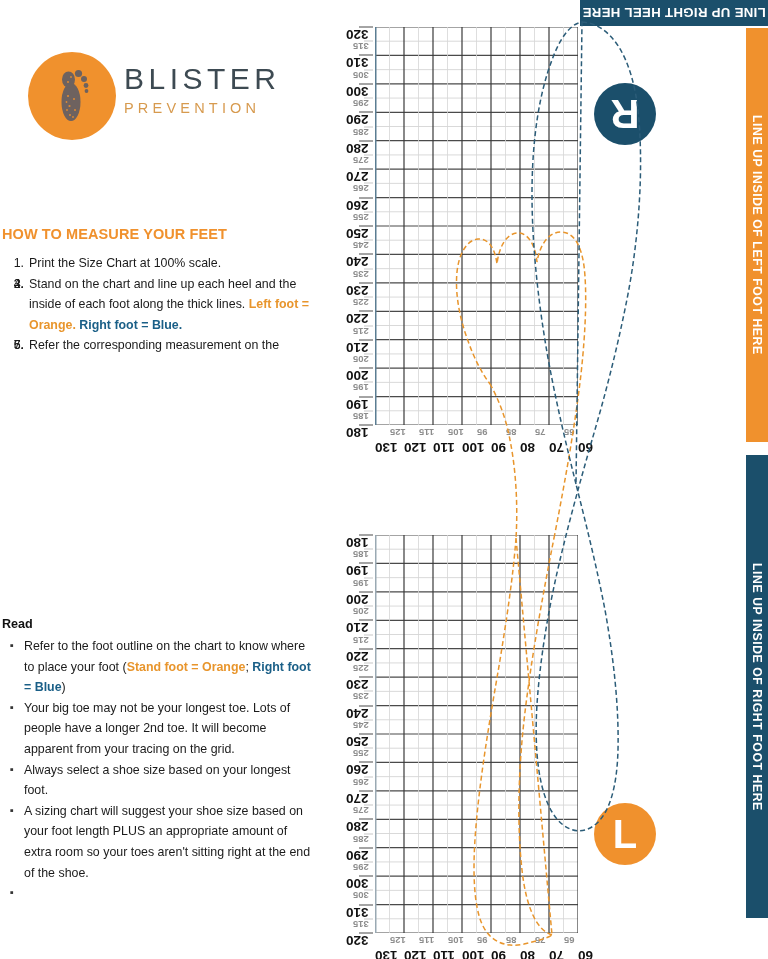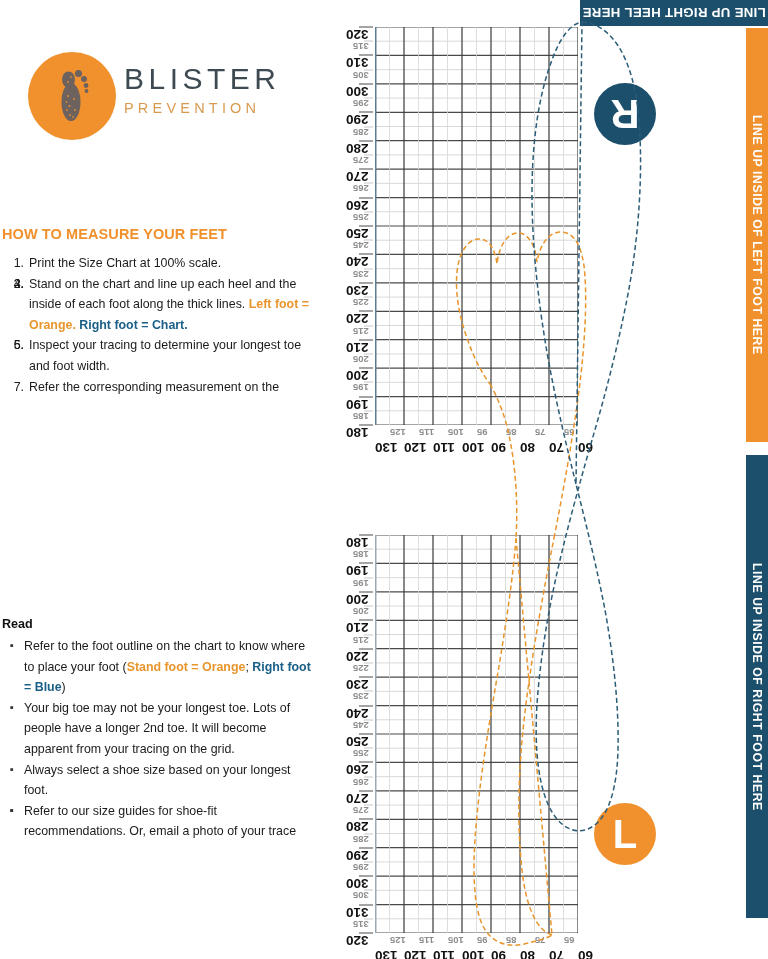--- a/index.html
+++ b/index.html
@@ -246,28 +246,27 @@
       <span>Print the Size Chart at 100% scale.</span>
     </li>
     <li>
       <span class="num">2.</span>
     </li>
     <li>
       <span class="num">3.</span>
     </li>
     <li>
       <span class="num">4.</span>
-      <span>Stand on the chart and line up each heel and the inside of each foot along the thick lines. </span><span class="orange-t">Left foot = Orange.</span><span> </span><span class="blue-t">Right foot = Chart.</span>
+      <span>Stand on the chart and line up each heel and the inside of each foot along the thick lines. </span><span class="orange-t">Left foot = Orange.</span><span> </span><span class="blue-t">Right foot = Blue.</span>
     </li>
     <li>
       <span class="num">5.</span>
     </li>
     <li>
       <span class="num">6.</span>
-      <span>Inspect your tracing to determine your longest toe and foot width.</span>
     </li>
     <li>
       <span class="num">7.</span>
       <span>Refer the corresponding measurement on the</span>
     </li>
   </ol>
 
   <div id="note-title">Read</div>
   <ul id="notes">
     <li>
@@ -277,24 +276,24 @@
     <li>
       <span class="bullet">▪</span>
       <span>Your big toe may not be your longest toe. Lots of people have a longer 2nd toe. It will become apparent from your tracing on the grid.</span>
     </li>
     <li>
       <span class="bullet">▪</span>
       <span>Always select a shoe size based on your longest foot.</span>
     </li>
     <li>
       <span class="bullet">▪</span>
+      <span>A sizing chart will suggest your shoe size based on your foot length PLUS an appropriate amount of extra room so your toes aren't sitting right at the end of the shoe.</span>
     </li>
     <li>
       <span class="bullet">▪</span>
-      <span>Refer to our size guides for shoe-fit recommendations. Or, email a photo of your trace</span>
     </li>
   </ul>
 </div>
 
 <div id="chart-area">
 
   <div class="heel-banner" id="banner-right-heel">
     <span>LINE UP RIGHT HEEL HERE</span>
   </div>
 

